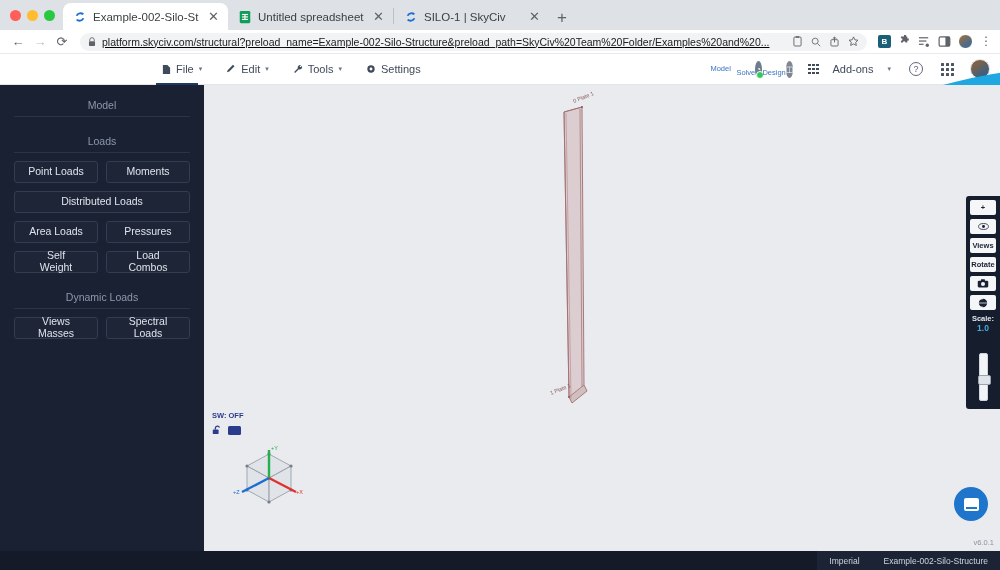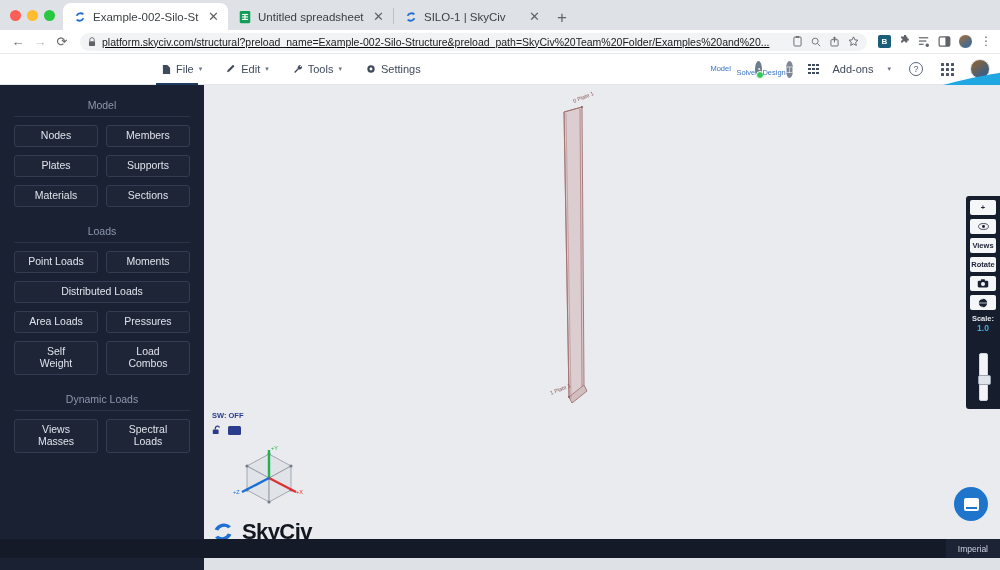--- a/index.html
+++ b/index.html
@@ -148,21 +148,21 @@
   }
   .sec-title.spaced { margin-top: 14px; }
   .btn-grid { display: flex; flex-wrap: wrap; gap: 8px; }
   .sbtn {
     flex: 0 0 calc(50% - 4px); height: 22px; border: 1px solid #333c51;
     border-radius: 3px; background: #1d2537; color: #dfe3ec;
     font-size: 10.5px; display: flex; align-items: center;
     justify-content: center; text-align: center; line-height: 1.12;
   }
   .sbtn.wide { flex: 0 0 100%; }
-  .sbtn.tall { height: 34px; }
+  .sbtn.tall { height: 22px; }
 
   
   .canvas {
     position: absolute; top: 85px; left: 204px; width: 796px; height: 466px;
     background: #e9ebee; overflow: hidden;
   }
   .sw-label { position:absolute; left: 8px; top: 326px; font-size: 7.5px; color:#2b3c8c; font-weight:bold; }
   .sw-icons { position:absolute; left: 8px; top: 340px; display:flex; gap:5px; align-items:center; }
   .lock-ico { width:11px; height:10px; }
   .chip-ico { width:13px; height:9px; background:#2b3c8c; border-radius:1.5px; }
@@ -205,21 +205,21 @@
   }
   .chat-glyph {
     width: 15px; height: 13px; background:#fff; border-radius: 2px; position:relative;
   }
   .chat-glyph:after {
     content:""; position:absolute; left:2px; bottom:2px; width:11px; height:1.5px; background:#1f75cb;
   }
 
   
   .statusbar {
-    position: absolute; bottom: 12px; left: 0; width: 1000px; height: 19px;
+    position: absolute; bottom: 0; left: 0; width: 1000px; height: 19px;
     background: #141a28; display: flex; align-items: center;
     justify-content: flex-end;
     text-align: right;
   }
   .status-cell {
     font-size: 8.5px; color: #cdd4e0; padding: 0 12px; height: 19px;
     display: flex; align-items: center;
   }
   .status-cell.alt { background: #1c2335; }
 </style>
@@ -414,28 +414,20 @@
           <i></i>
         </div>
 
       <div class="avatar-lg"></div>
     </div>
   </div>
 
   <div class="sidebar">
 
     <div class="sec-title">Model</div>
-    <div class="btn-grid">
-      <div class="sbtn">Nodes</div>
-      <div class="sbtn">Members</div>
-      <div class="sbtn">Plates</div>
-      <div class="sbtn">Supports</div>
-      <div class="sbtn">Materials</div>
-      <div class="sbtn">Sections</div>
-    </div>
 
     <div class="sec-title spaced">Loads</div>
     <div class="btn-grid">
       <div class="sbtn">Point Loads</div>
       <div class="sbtn">Moments</div>
       <div class="sbtn wide">Distributed Loads</div>
       <div class="sbtn">Area Loads</div>
       <div class="sbtn">Pressures</div>
       <div class="sbtn tall" style="white-space:pre-line">Self
 Weight</div>
@@ -501,27 +493,20 @@
       </g>
 
       <line x1="37" y1="36" x2="37" y2="8" stroke="#22b14c" stroke-width="2.4"></line>
       <line x1="37" y1="36" x2="64" y2="50" stroke="#e03131" stroke-width="2.4"></line>
       <line x1="37" y1="36" x2="10" y2="50" stroke="#1b6fd4" stroke-width="2.4"></line>
       <text x="39" y="8" font-size="5.5" fill="#22b14c" font-family="Liberation Sans, sans-serif">+Y</text>
       <text x="64" y="52" font-size="5.5" fill="#e03131" font-family="Liberation Sans, sans-serif">+X</text>
       <text x="1" y="52" font-size="5.5" fill="#1b6fd4" font-family="Liberation Sans, sans-serif">+Z</text>
     </svg>
 
-    <div class="logo">
-      <svg width="26" height="26" viewBox="0 0 26 26">
-        <path d="M21 7.5A10 10 0 0 0 4.6 10.6l3.7 1A6.3 6.3 0 0 1 18 9.2z" fill="#1f6fd4"></path>
-        <path d="M5 18.5a10 10 0 0 0 16.4-3.1l-3.7-1A6.3 6.3 0 0 1 8 16.8z" fill="#1f6fd4"></path>
-      </svg>
-      <span class="logo-text">SkyCiv</span>
-    </div>
 
     <div class="version">v6.0.1</div>
 
     <div class="vtools">
       <div class="vbtn">+</div>
       <div class="vbtn">
         <svg width="11" height="7" viewBox="0 0 14 9">
             <ellipse cx="7" cy="4.5" rx="6.3" ry="3.8" fill="none" stroke="#1a2133" stroke-width="1"></ellipse>
             <circle cx="7" cy="4.5" r="1.9" fill="#1a2133"></circle>
           </svg>
@@ -550,15 +535,16 @@
       </div>
     </div>
 
     <div class="chat">
       <div class="chat-glyph"></div>
     </div>
   </div>
 
   <div class="statusbar">
     <div class="status-cell alt">Imperial</div>
+    <div class="status-cell alt">Example-002-Silo-Structure</div>
   </div>
 
 </div>
 
 </body></html>

